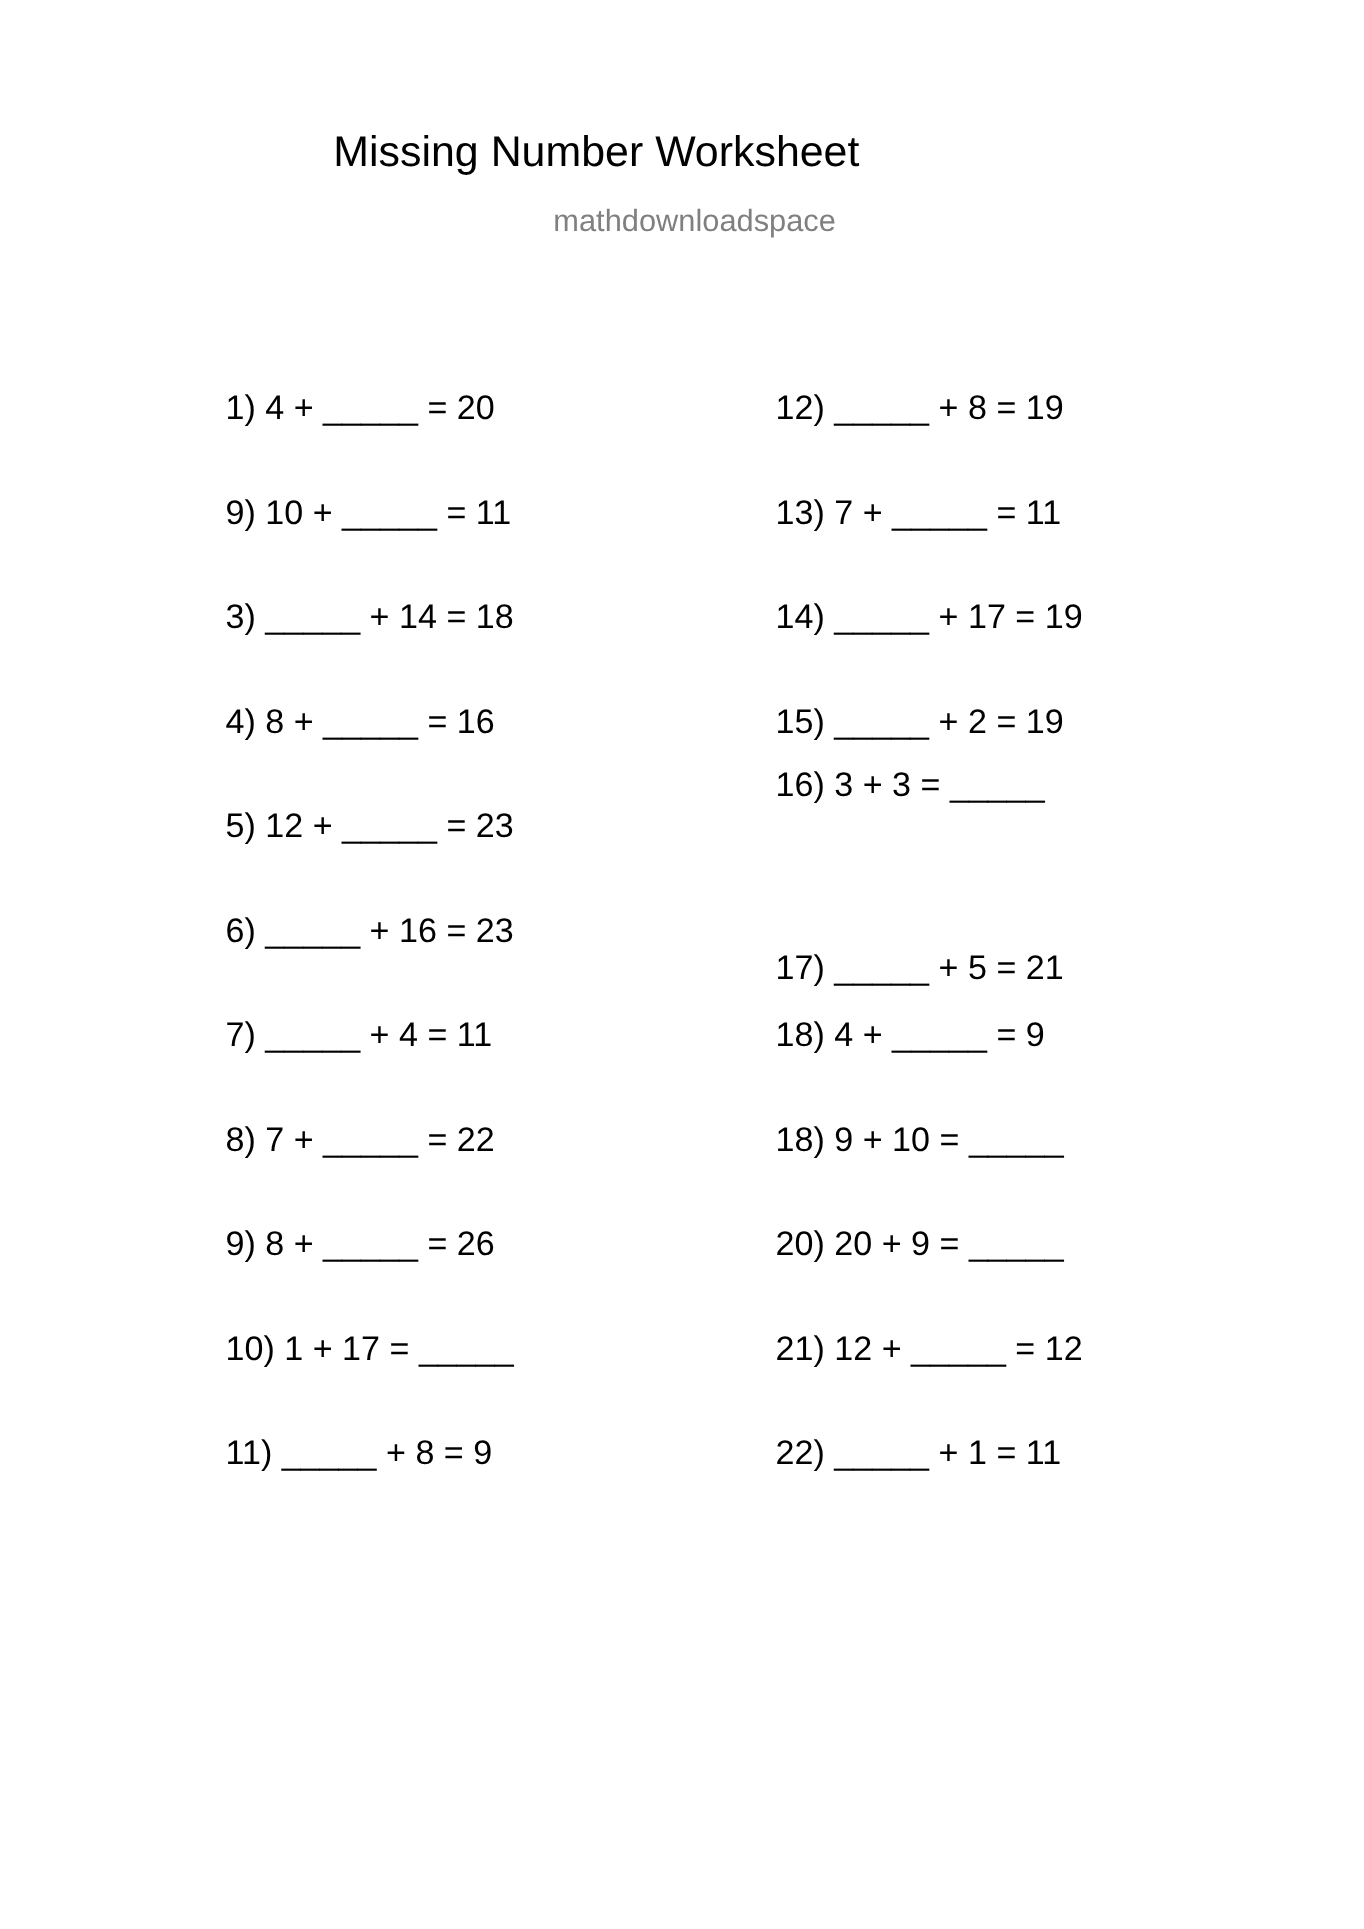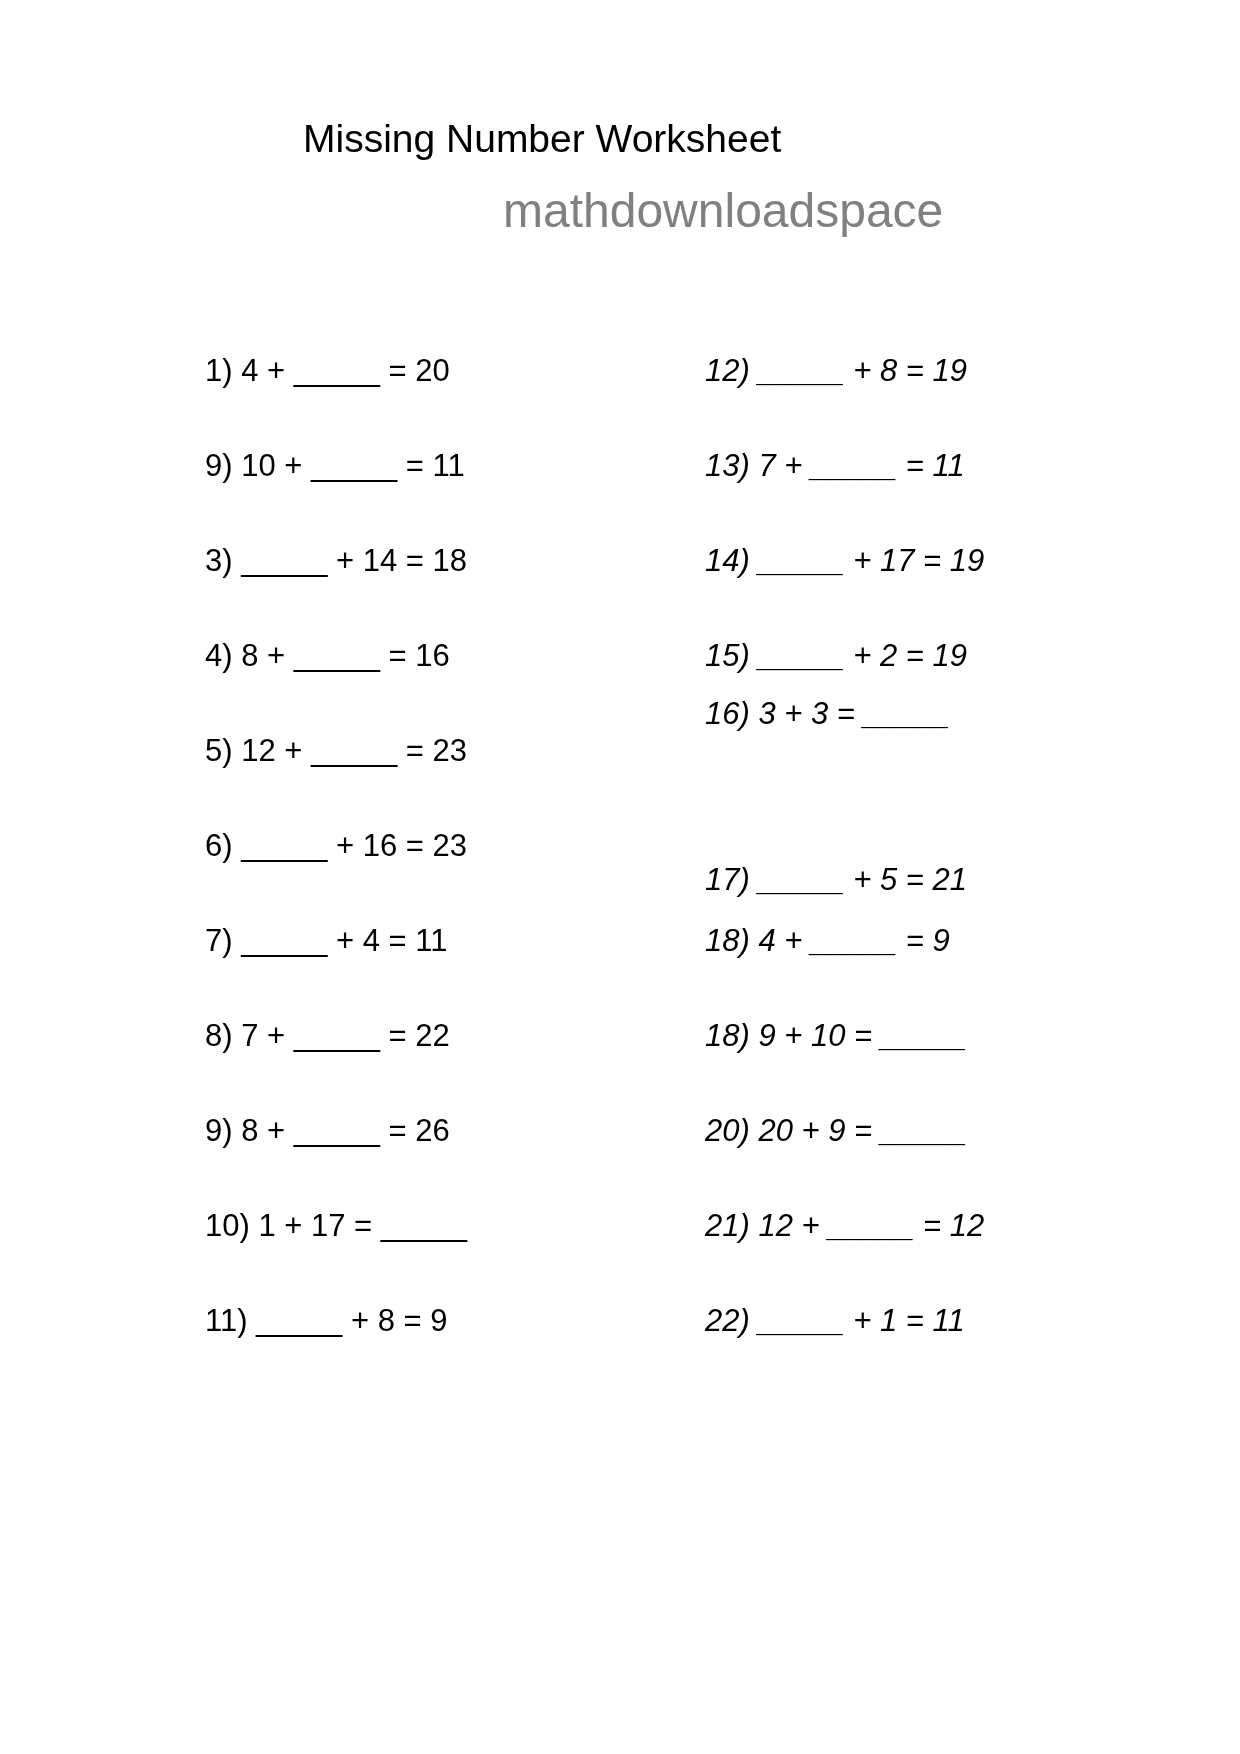--- a/index.html
+++ b/index.html
@@ -1,22 +1,22 @@
 <!DOCTYPE html>
 <html><head>
   <meta charset="utf-8">
   <style>
     html, body { margin:0; padding:0; background:#ffffff; }
     body { width:1240px; height:1754px; position:relative; overflow:hidden;
            font-family:"Liberation Sans", sans-serif; color:#000; }
     .title { position:absolute; left:303px; top:102px; font-size:39px; line-height:1; white-space:nowrap; color:#000;margin-top:17px; }
-    .subtitle { position:absolute; left:503px; top:187px; font-size:48px; line-height:1; white-space:nowrap; color:#808080; }
+    .subtitle { position:absolute; left:503px; top:187px; font-size:28px; line-height:1; white-space:nowrap; color:#808080; }
     .problem { position:absolute; font-size:31px; line-height:1; white-space:pre; color:#000; }
     .col-left { left:205px; }
-    .col-right { left:705px;font-style:italic; }
+    .col-right { left:705px; }
   </style>
 </head>
 <body>
 
 <div>
   <div class="title">Missing Number Worksheet</div>
   <div class="subtitle">mathdownloadspace</div>
 
   <div>
     <div class="problem col-left" style="top:355px">1) 4 + _____ = 20</div>

